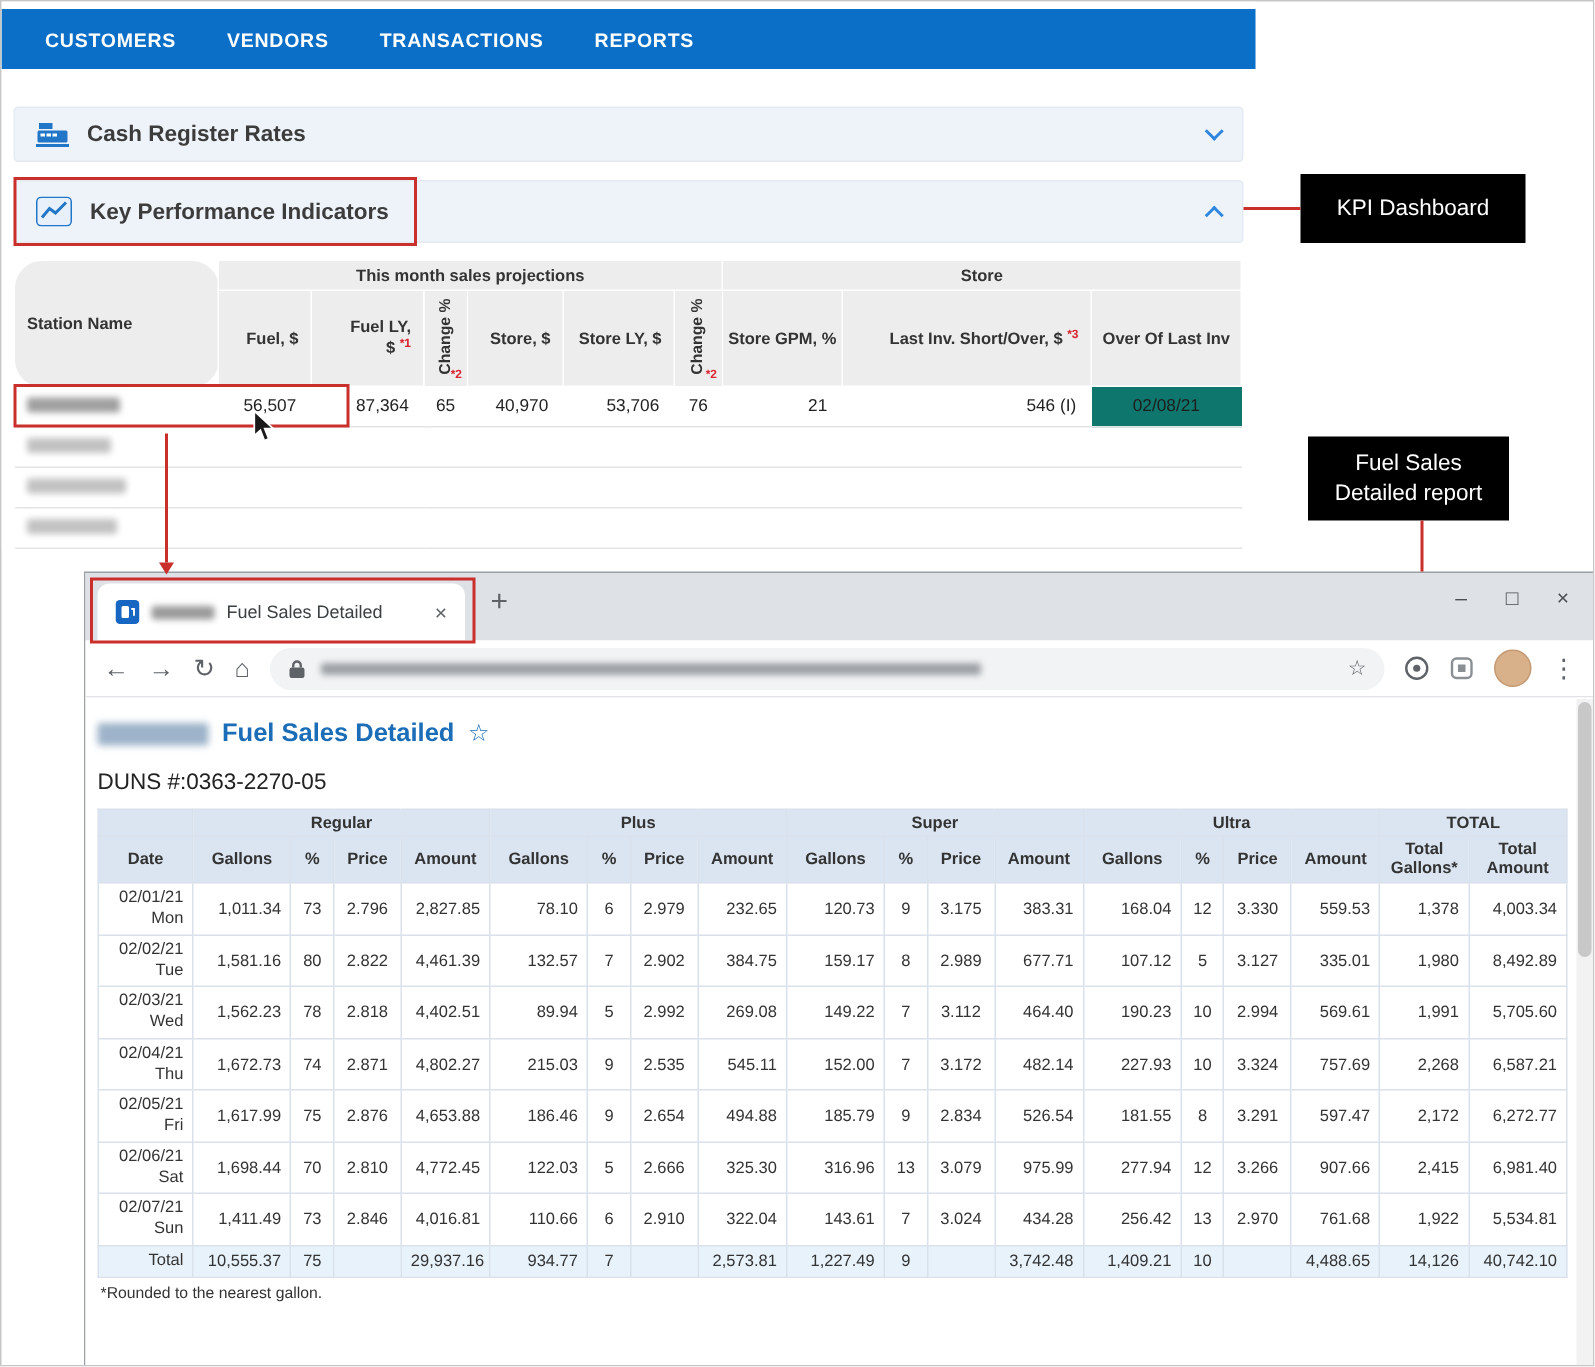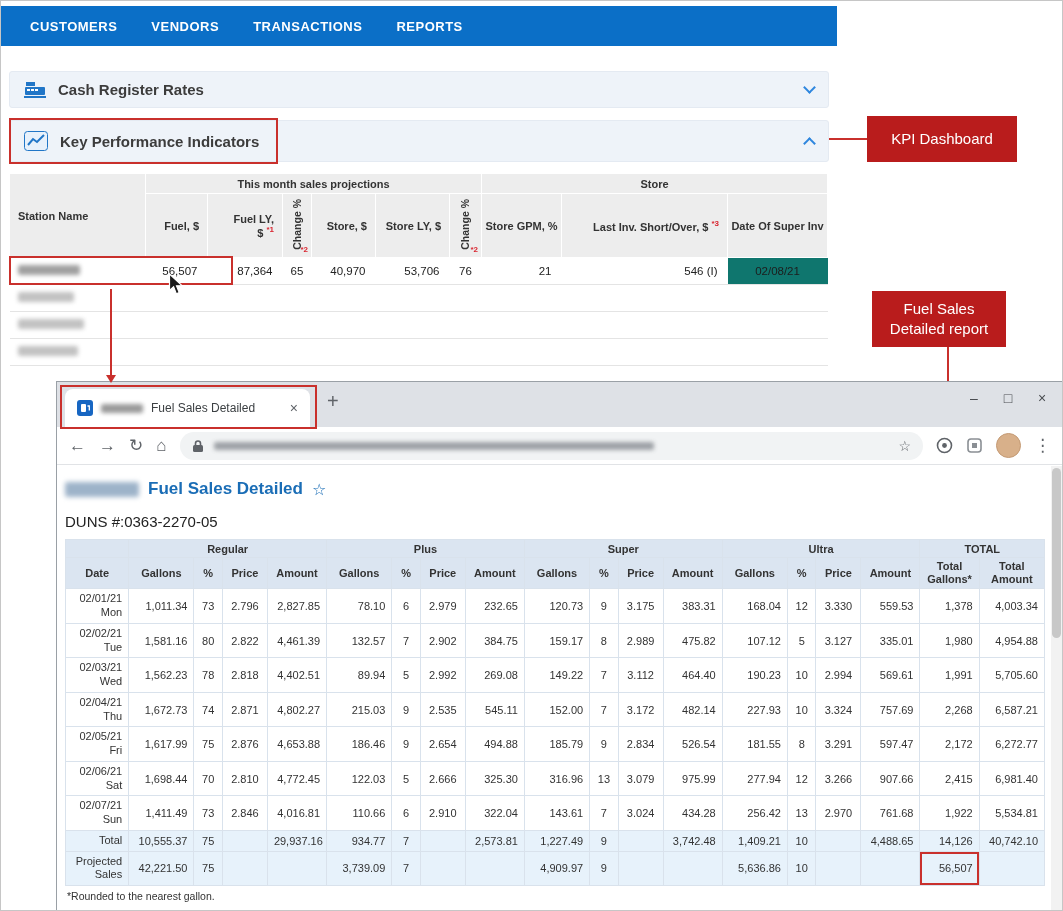--- a/index.html
+++ b/index.html
@@ -18,21 +18,21 @@
   .secspacer { flex:1; }
   .chev { width:9px; height:9px; border-right:2px solid #2e86de; border-bottom:2px solid #2e86de; display:inline-block; }
   .chev.down { transform:rotate(45deg); margin-top:-5px; }
   .chev.up { transform:rotate(-135deg); margin-top:5px; }
 
   
   .kpi-table { position:absolute; left:8px; top:172px; width:818px; border-collapse:collapse; table-layout:fixed; }
   .kpi-table th { background:#ededed; border:1px solid #fff; font-size:11px; font-weight:bold; color:#333; }
   .kpi-table .grp-row th { height:20px; text-align:center; }
   .kpi-table .col-row th { height:64px; text-align:right; padding:4px 8px; vertical-align:middle; }
-  .kpi-table th.station-h { text-align:left; padding-left:8px; vertical-align:middle; }
+  .kpi-table th.station-h { text-align:left; padding-left:8px; vertical-align:middle;border-radius:18px; }
   .kpi-table th.ctr { text-align:center; padding:4px 2px; }
   .kpi-table th.rot { position:relative; text-align:center; padding:2px 0; vertical-align:middle; }
   .kpi-table th.rot .vtext { display:inline-block; writing-mode:vertical-rl; transform:rotate(180deg); font-size:10.5px; font-weight:bold; line-height:1; white-space:nowrap; }
   .kpi-table sup.note { color:#d9232e; font-size:8px; font-weight:bold; }
   .kpi-table th.rot .vnote { position:absolute; bottom:3px; right:3px; }
   .kpi-table tbody tr { height:27px; }
   .kpi-table tbody td { border-bottom:1px solid #e4e4e4; font-size:11.5px; color:#222; text-align:right; padding:0 10px 0 2px; background:#fff; }
   .kpi-table tbody td.station-c { text-align:left; padding-left:8px; }
   .kpi-table tbody td.ctr { text-align:center; padding:0 2px; }
   .kpi-table tbody td.green { background:#0f766e; text-align:center; color:#1d1d1d; padding:0; }
@@ -40,21 +40,21 @@
   .blob { display:inline-block; background:#a0a0a0; border-radius:2px; filter:blur(2px); }
   .stationblob { width:62px; height:10px; }
   .stationblob.light { background:#c2c2c2; }
 
   
   .redbox-overlay { position:absolute; border:2px solid #c9302c; z-index:8; pointer-events:none; }
   .kpi-secbox { left:8px; top:117px; width:269px; height:46px; }
   .kpi-rowbox { left:8px; top:255px; width:224px; height:29px; }
   .tabbox { left:59px; top:384px; width:257px; height:44px; }
 
-  .ann-label { position:absolute; background:#b91c1c; color:#fff; font-size:15px; display:flex; flex-direction:column; align-items:center; justify-content:center; line-height:1.35; z-index:9; }
+  .ann-label { position:absolute; background:#000000; color:#fff; font-size:15px; display:flex; flex-direction:column; align-items:center; justify-content:center; line-height:1.35; z-index:9; }
   .kpi-label { left:866px; top:115px; width:150px; height:46px; }
   .report-label { left:871px; top:290px; width:134px; height:56px; }
   .conn { position:absolute; background:#c9302c; z-index:9; }
   .conn-kpi { left:828px; top:137px; width:38px; height:2px; }
   .conn-report { left:946px; top:346px; width:2px; height:34px; }
   .arrow-line { left:109px; top:288px; width:2px; height:86px; }
   .arrow-head { position:absolute; left:105px; top:374px; width:0; height:0; border-left:5px solid transparent; border-right:5px solid transparent; border-top:8px solid #c9302c; z-index:9; }
   .cursor { position:absolute; left:167px; top:272px; z-index:12; }
 
   
@@ -161,21 +161,21 @@
         </tr>
         <tr class="col-row">
           <th>Fuel, $</th>
           <th><span>Fuel LY, $</span>&nbsp;<sup class="note">*1</sup></th>
           <th class="rot"><span class="vtext">Change %</span><sup class="note vnote">*2</sup></th>
           <th>Store, $</th>
           <th>Store LY, $</th>
           <th class="rot"><span class="vtext">Change %</span><sup class="note vnote">*2</sup></th>
           <th class="ctr">Store GPM, %</th>
           <th><span>Last Inv. Short/Over, $</span>&nbsp;<sup class="note">*3</sup></th>
-          <th class="ctr">Date Of Super Inv</th>
+          <th class="ctr">Over Of Last Inv</th>
         </tr>
       </thead>
       <tbody>
         <tr>
           <td class="station-c"><span class="blob stationblob"></span></td>
           <td>56,507</td>
           <td>87,364</td>
           <td class="ctr">65</td>
           <td>40,970</td>
           <td>53,706</td>
@@ -357,27 +357,27 @@
               <td class="pct">80</td>
               <td class="price">2.822</td>
               <td class="num">4,461.39</td>
               <td class="num">132.57</td>
               <td class="pct">7</td>
               <td class="price">2.902</td>
               <td class="num">384.75</td>
               <td class="num">159.17</td>
               <td class="pct">8</td>
               <td class="price">2.989</td>
-              <td class="num">475.82</td>
+              <td class="num">677.71</td>
               <td class="num">107.12</td>
               <td class="pct">5</td>
               <td class="price">3.127</td>
               <td class="num">335.01</td>
               <td class="num">1,980</td>
-              <td class="num">4,954.88</td>
+              <td class="num">8,492.89</td>
             </tr>
             <tr>
               <td class="lbl">02/03/21<br>Wed</td>
               <td class="num">1,562.23</td>
               <td class="pct">78</td>
               <td class="price">2.818</td>
               <td class="num">4,402.51</td>
               <td class="num">89.94</td>
               <td class="pct">5</td>
               <td class="price">2.992</td>
@@ -491,41 +491,20 @@
               <td class="pct">9</td>
               <td class="price"></td>
               <td class="num">3,742.48</td>
               <td class="num">1,409.21</td>
               <td class="pct">10</td>
               <td class="price"></td>
               <td class="num">4,488.65</td>
               <td class="num">14,126</td>
               <td class="num">40,742.10</td>
             </tr>
-            <tr class="sum proj">
-              <td class="lbl">Projected Sales</td>
-              <td class="num">42,221.50</td>
-              <td class="pct">75</td>
-              <td class="price"></td>
-              <td class="num"></td>
-              <td class="num">3,739.09</td>
-              <td class="pct">7</td>
-              <td class="price"></td>
-              <td class="num"></td>
-              <td class="num">4,909.97</td>
-              <td class="pct">9</td>
-              <td class="price"></td>
-              <td class="num"></td>
-              <td class="num">5,636.86</td>
-              <td class="pct">10</td>
-              <td class="price"></td>
-              <td class="num"></td>
-              <td class="num redbox">56,507</td>
-              <td class="num"></td>
-            </tr>
           </tbody>
       </table>
 
       <div class="footnote">*Rounded to the nearest gallon.</div>
     </div>
 
     <div class="scrollbar">
         <div class="thumb"></div>
       </div>
   </div>

